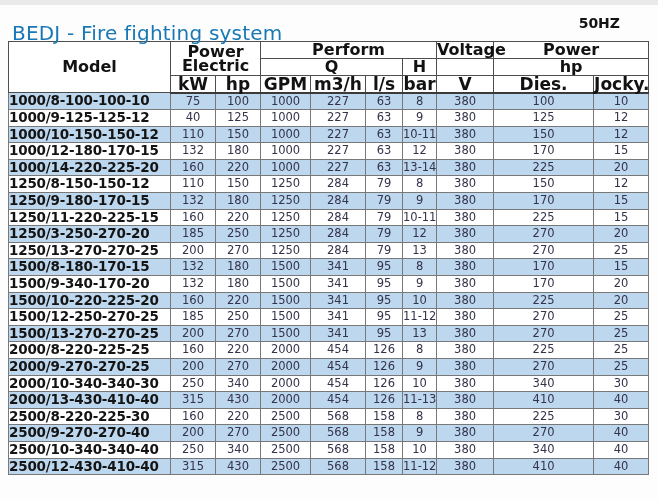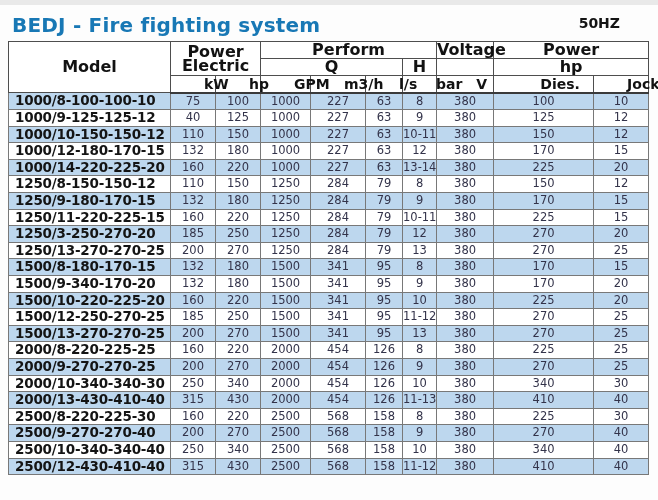--- a/index.html
+++ b/index.html
@@ -6,53 +6,53 @@
   html, body { width: 658px; height: 500px; }
   body {
     background: #fdfdfd;
     font-family: "DejaVu Sans", "Liberation Sans", sans-serif;
     position: relative;
     overflow: hidden;
   }
   .top-strip { height: 5px; background: #e9e9e9; }
   .titlebar { position: relative; height: 36px; }
   .page-title {
-    position: absolute; left: 12px; top: 8px;
-    font-size: 20px; font-weight: bold; color: #1878b5;
+    position: absolute; left: 12px; top: 16px;
+    font-size: 20px; font-weight: normal; color: #1878b5;
     letter-spacing: 0.2px; white-space: nowrap;
   }
   .freq-label {
     position: absolute; right: 38px; top: 10px;
     font-size: 14px; font-weight: bold; color: #141414;
   }
   table.spec {
     border-collapse: collapse;
     margin-left: 8px;
     width: 640px;
     table-layout: fixed;
     background: #ffffff;
   }
   .spec th {
     border: 1px solid #4e4e4e;
     font-size: 16px; font-weight: bold; color: #121212;
     text-align: center; vertical-align: middle;
     padding: 0; height: 17px; background: #ffffff;
     line-height: 14px;
   }
-  .spec thead tr:last-child th { border-bottom: 2px solid #3a3a3a; font-size: 14px; padding-left: 33px; }
+  .spec thead tr:last-child th { border-bottom: 2px solid #3a3a3a; font-size: 17px; }
   .spec td {
     border: 1px solid #787878;
     font-size: 11.5px; color: #33334a;
     text-align: center; vertical-align: middle;
     padding: 0; height: 15.6px; line-height: 15.6px;
     white-space: nowrap;
   }
   .spec td.model {
     font-size: 13.5px; font-weight: bold; color: #141414;
-    text-align: left; padding-left: 6px; letter-spacing: -0.2px;
+    text-align: left; letter-spacing: -0.2px;
   }
   .spec tbody tr:nth-child(odd) td { background: #bdd7ee; }
   .pe-cell { line-height: 15px; }
 </style>
 </head>
 <body>
 
 <div class="top-strip"></div>
 
 <div class="titlebar">

